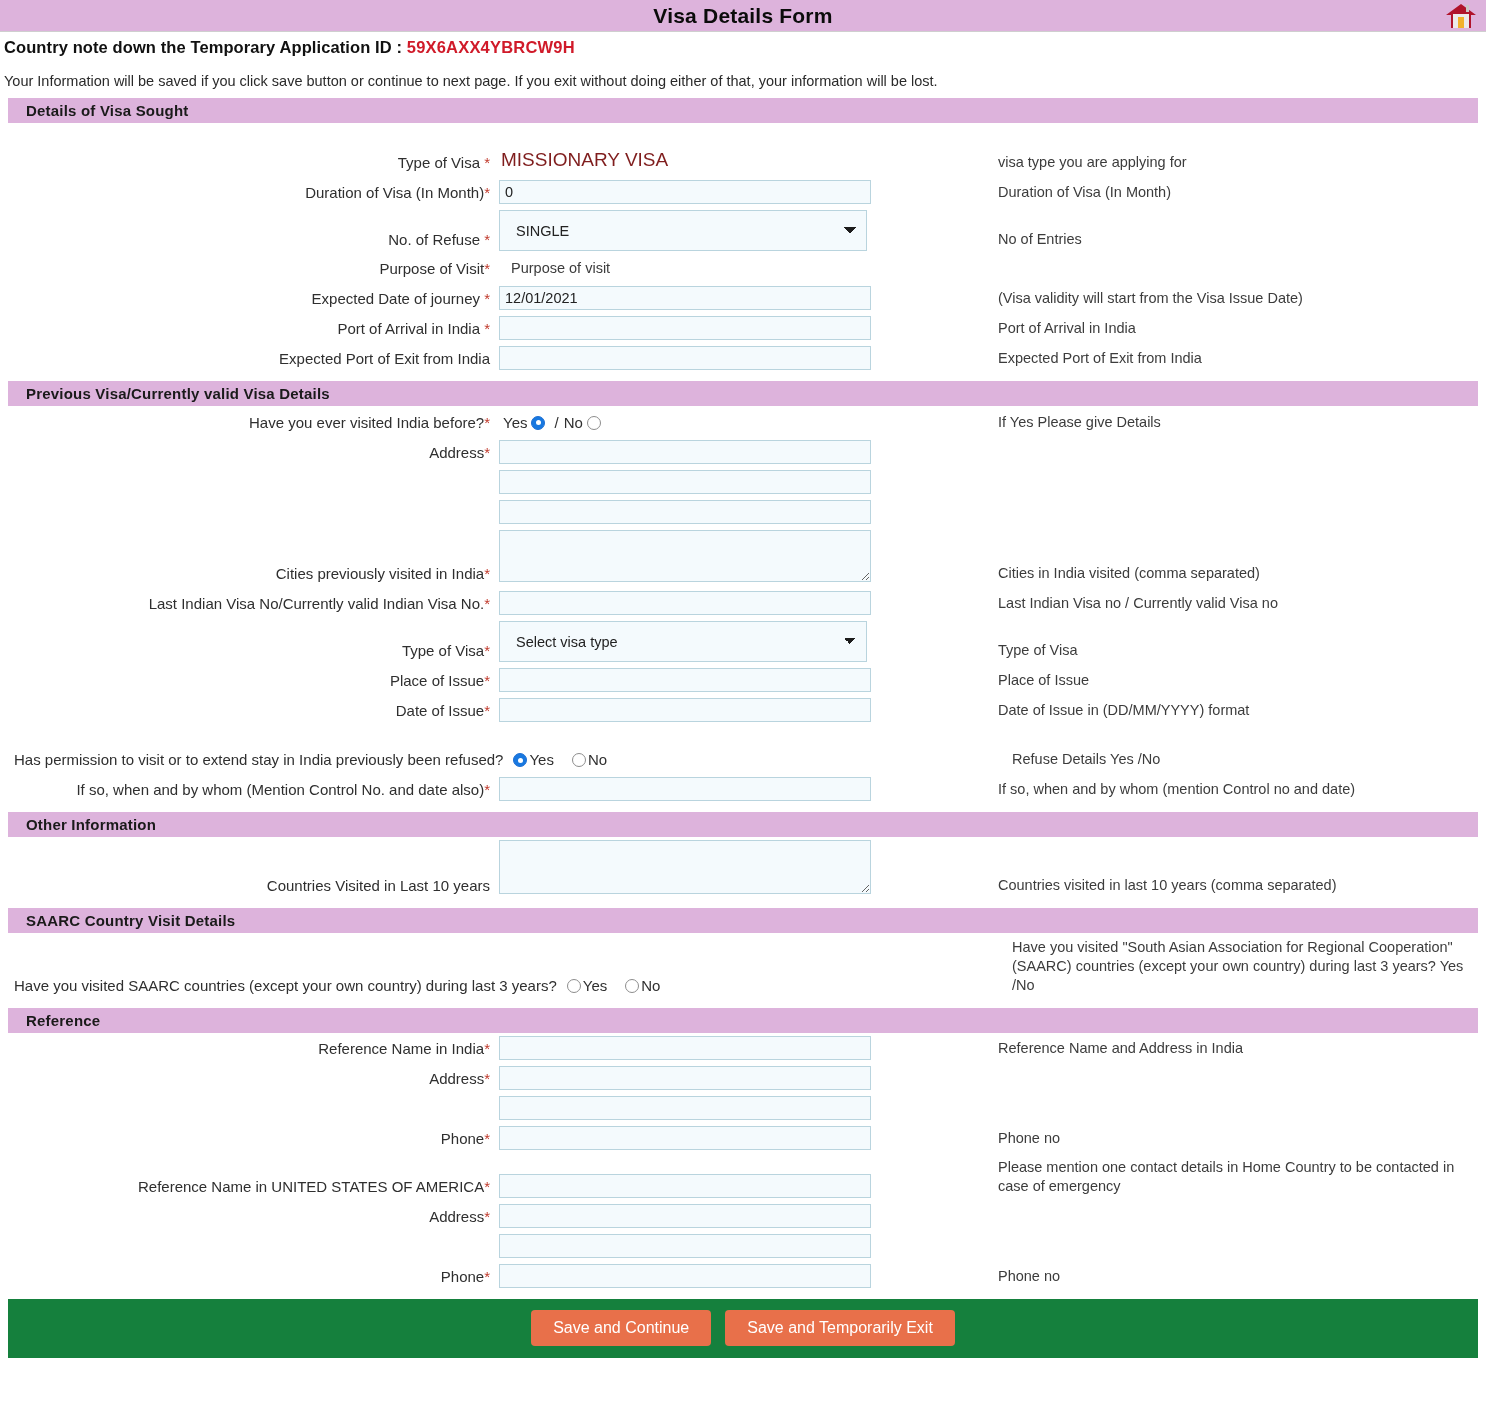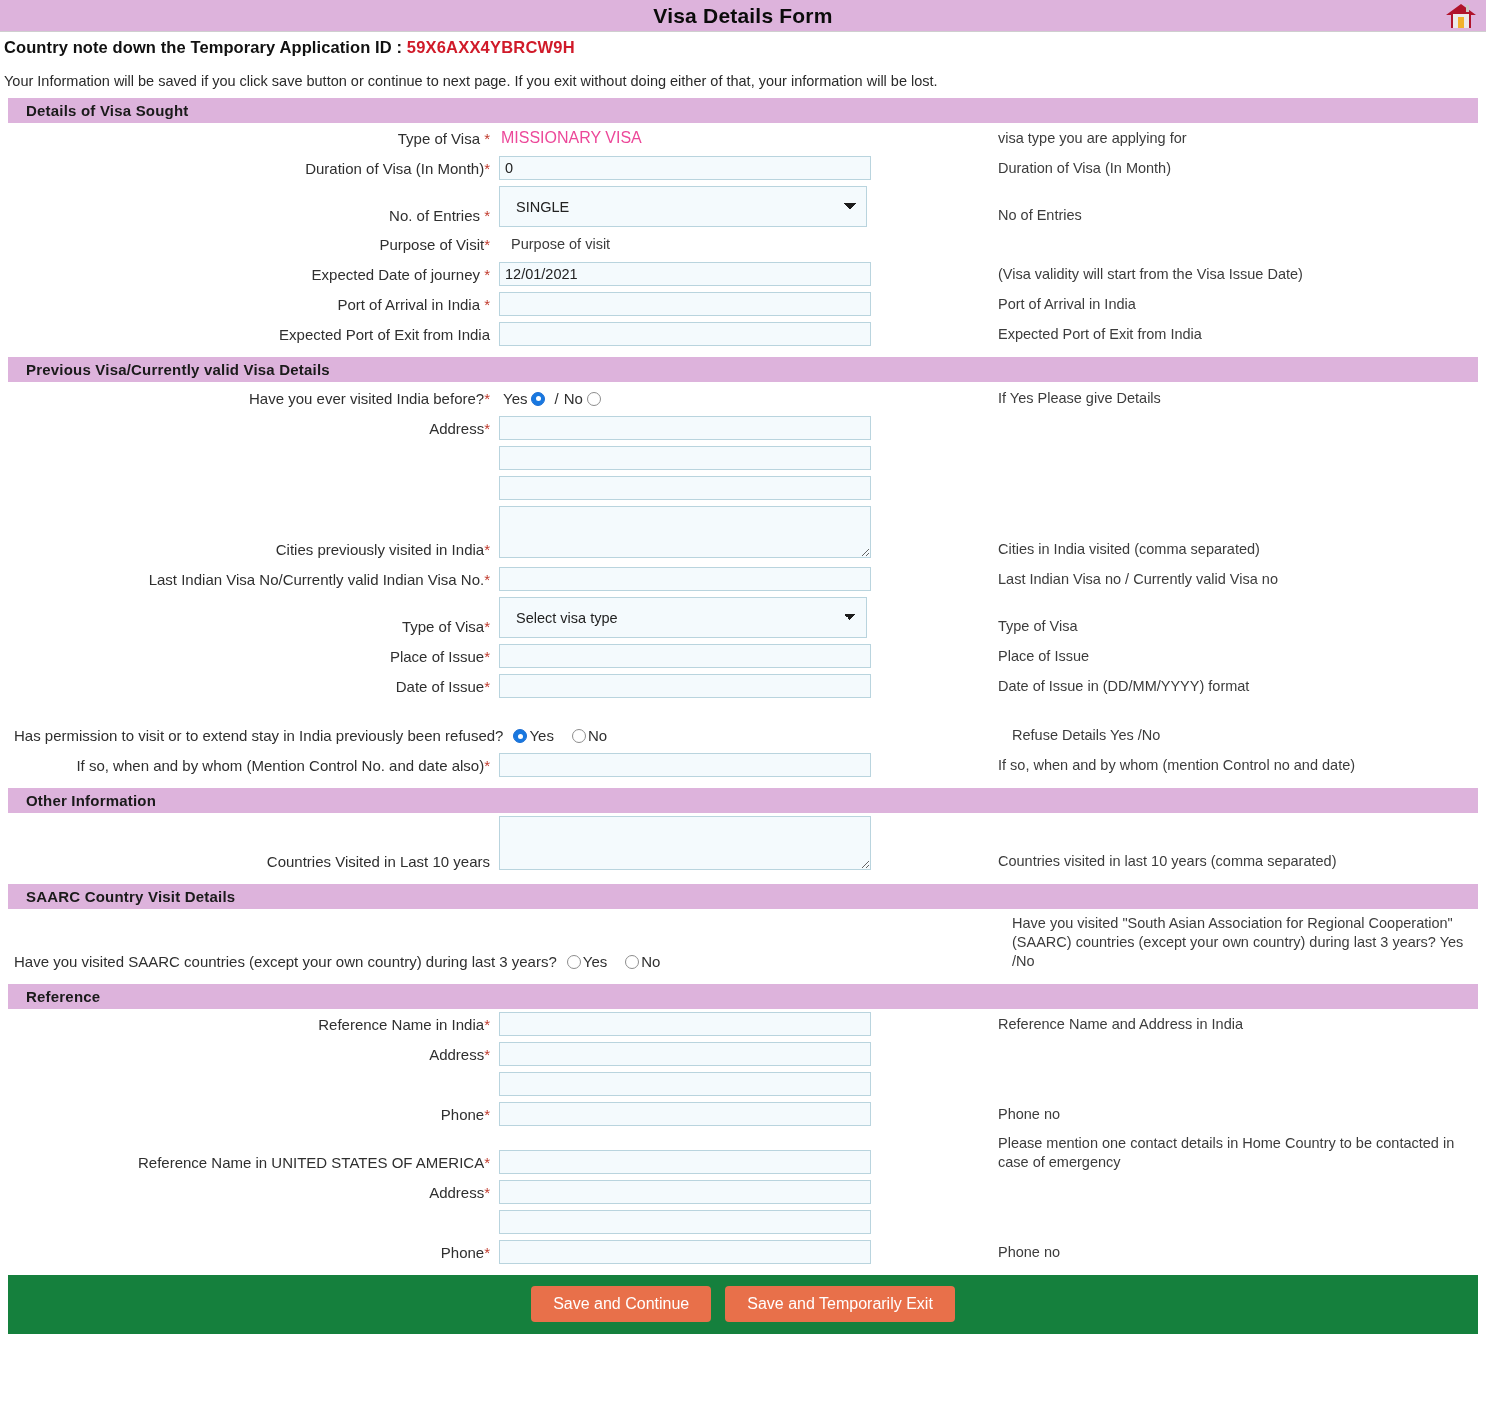--- a/index.html
+++ b/index.html
@@ -100,22 +100,23 @@
   .hlp {
     flex: 1;
     padding: 5px 10px 5px 12px;
     font-size: 14.5px;
     color: #3c3c3c;
     line-height: 19px;
   }
   .req { color: #c0392b; font-weight: normal; }
   .static-val {
     padding: 3px 0 3px 2px;
-    font-size: 16px;
-    color: #ec4899;
+    font-size: 19px;
+    color: #7f1d1d;
+    margin-top: 20px;
   }
   .static-strong {
     padding: 2px 0 2px 2px;
     font-size: 15px;
     font-weight: bold;
     color: #111;
     line-height: 19px;
     max-width: 448px;
   }
 
@@ -257,21 +258,21 @@
 
   <div class="row">
     <div class="lbl"><span>Duration of Visa (In Month)</span><span class="req">*</span></div>
     <div class="fld">
       <input class="tf" type="text" value="0" style="">
     </div>
     <div class="hlp">Duration of Visa (In Month)</div>
   </div>
 
   <div class="row">
-    <div class="lbl"><span>No. of Entries </span><span class="req">*</span></div>
+    <div class="lbl"><span>No. of Refuse </span><span class="req">*</span></div>
     <div class="fld">
       <select class="sel">
         <option>SINGLE</option>
       </select>
     </div>
     <div class="hlp">No of Entries</div>
   </div>
 
   <div class="row">
     <div class="lbl"><span>Purpose of Visit</span><span class="req">*</span></div>

